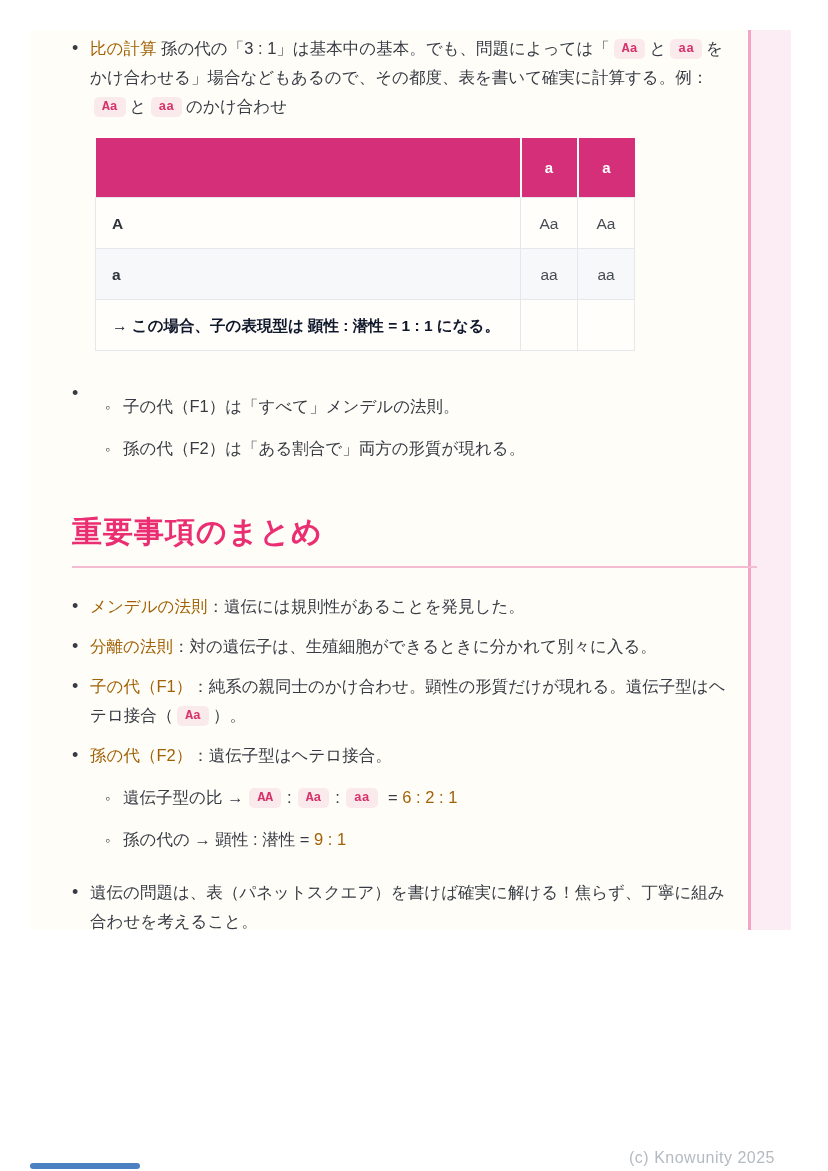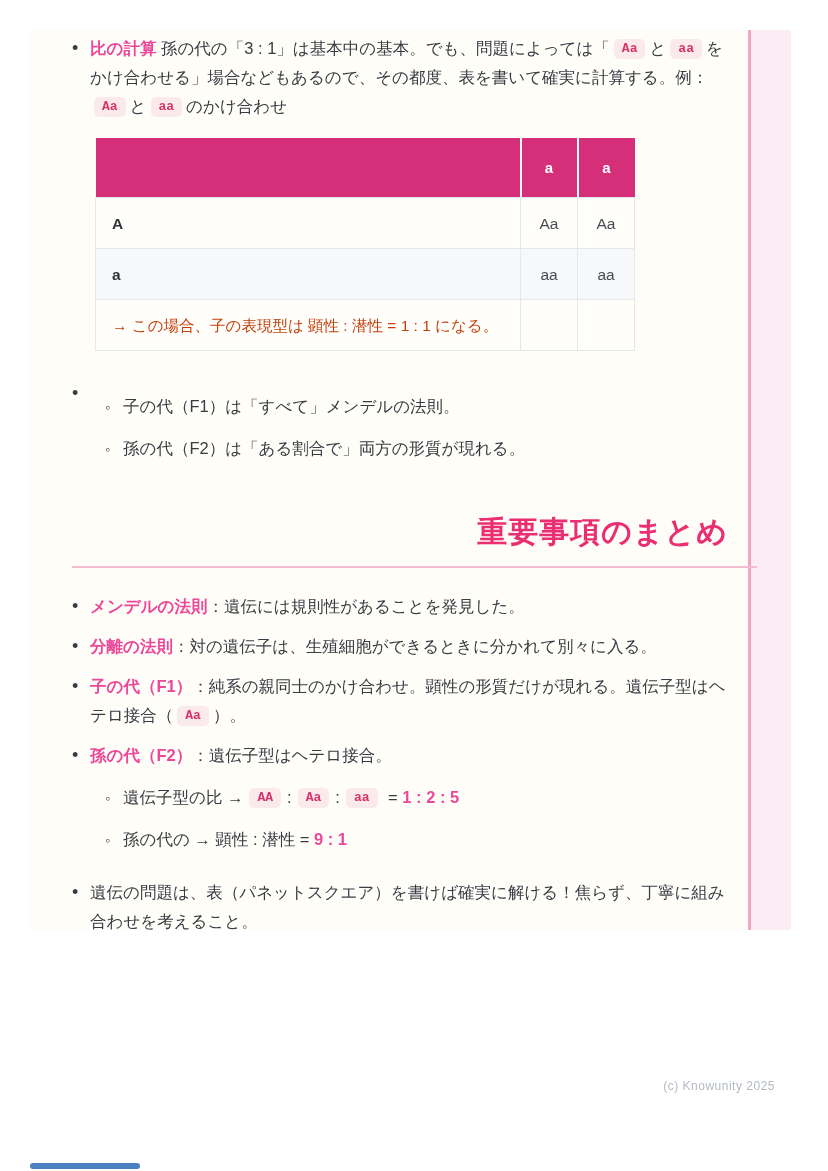--- a/index.html
+++ b/index.html
@@ -10,21 +10,21 @@
   }
   .card-tint{position:absolute;left:30px;top:30px;width:718px;height:900px;background:#fffdf8;}
   .stripe{position:absolute;left:748px;top:30px;width:43px;height:900px;background:#fcecf3;border-left:3px solid #f2a6c3;box-sizing:border-box;}
   .content{position:absolute;left:72px;top:34px;width:656px;font-size:16.5px;line-height:29px;}
   ul{list-style:none;margin:0;padding:0;}
   .li{display:flex;align-items:flex-start;}
   .mk{width:18px;flex:none;color:#373c44;}
   .mk.l1{font-size:18px;}
   .mk.l2{font-size:14px;padding-top:1px;}
   .bd{flex:1;min-width:0;}
-  strong{font-weight:bold;color:#ec4899;}
+  strong{font-weight:normal;color:#a16207;}
   .badge{
     display:inline-block;font-family:"Liberation Mono","DejaVu Sans Mono",monospace;
     font-size:13px;font-weight:bold;color:#d6336c;background:#fbeaec;
     border-radius:5px;padding:3px 8px 4px;line-height:1;vertical-align:2px;margin:0 4px;
   }
   
   .ptable{border-collapse:collapse;table-layout:fixed;width:539px;margin:17px 0 27px 5px;}
   .ptable col.c0{width:425px;}
   .ptable col.c1{width:57px;}
   .ptable col.c2{width:57px;}
@@ -34,36 +34,36 @@
   }
   .ptable th + th{border-left:2px solid #fffdf8;}
   .ptable td{
     border:1px solid #e4e7eb;height:51px;font-size:15.5px;color:#474c54;
     text-align:center;vertical-align:middle;box-sizing:border-box;
   }
   .ptable td.lbl{text-align:left;padding-left:16px;font-weight:bold;color:#2f343b;}
   .ptable tr.rowA td{background:#fffefb;}
   .ptable tr.rowa td{background:#f7f8fa;}
   .ptable tr.noterow td{background:#fffefb;}
-  .ptable td.note{text-align:left;padding-left:16px;font-weight:normal;font-size:15.5px;color:#c2410c;}
+  .ptable td.note{text-align:left;padding-left:16px;font-weight:bold;font-size:15.5px;color:#0f172a;}
   
   .li-top{margin-bottom:0;}
   .li-attn{margin-top:1px;}
   .sub{margin-left:15px;margin-top:13px;}
   .sub .li{margin-bottom:12px;}
   h2.sec{
     color:#eb2e72;font-size:30px;line-height:38px;font-weight:bold;
-    margin:37px 0 0 0;letter-spacing:1px;text-align:right;
+    margin:37px 0 0 0;letter-spacing:1px;
   }
   hr.sec{border:none;border-top:2px solid #f3bcd1;width:685px;margin:15px 0 0 0;}
   .summary-list{margin-top:24px;}
   .summary-list > .li{margin-bottom:11px;}
   .ratio-line .badge{margin:0 6px;}
   .footer{
-    position:absolute;top:1079px;right:53px;font-size:12px;color:#b4bac1;
+    position:absolute;top:1149px;right:53px;font-size:16px;color:#b4bac1;
     letter-spacing:0.5px;
   }
   .bottom-bar{position:absolute;left:30px;top:1163px;width:110px;height:6px;background:#4b80c3;border-radius:3px;}
 </style>
 </head>
 <body>
 
 <div class="card-tint"></div>
 <div class="stripe"></div>
 
@@ -140,21 +140,21 @@
       <span class="mk l1">•</span>
       <div class="bd"><strong>子の代（F1）</strong><span>：純系の親同士のかけ合わせ。顕性の形質だけが現れる。遺伝子型はヘテロ接合（</span><code class="badge">Aa</code><span>）。</span></div>
     </li>
     <li class="li">
       <span class="mk l1">•</span>
       <div class="bd">
         <strong>孫の代（F2）</strong><span>：遺伝子型はヘテロ接合。</span>
         <ul class="sub">
           <li class="li ratio-line">
             <span class="mk l2">◦</span>
-            <div class="bd"><span>遺伝子型の比 →</span><code class="badge">AA</code><span>:</span><code class="badge">Aa</code><span>:</span><code class="badge">aa</code> <span>=</span> <strong>1 : 2 : 5</strong></div>
+            <div class="bd"><span>遺伝子型の比 →</span><code class="badge">AA</code><span>:</span><code class="badge">Aa</code><span>:</span><code class="badge">aa</code> <span>=</span> <strong>6 : 2 : 1</strong></div>
           </li>
           <li class="li">
             <span class="mk l2">◦</span>
             <div class="bd"><span>孫の代の → 顕性 : 潜性 =</span> <strong>9 : 1</strong></div>
           </li>
         </ul>
       </div>
     </li>
     <li class="li">
       <span class="mk l1">•</span>

